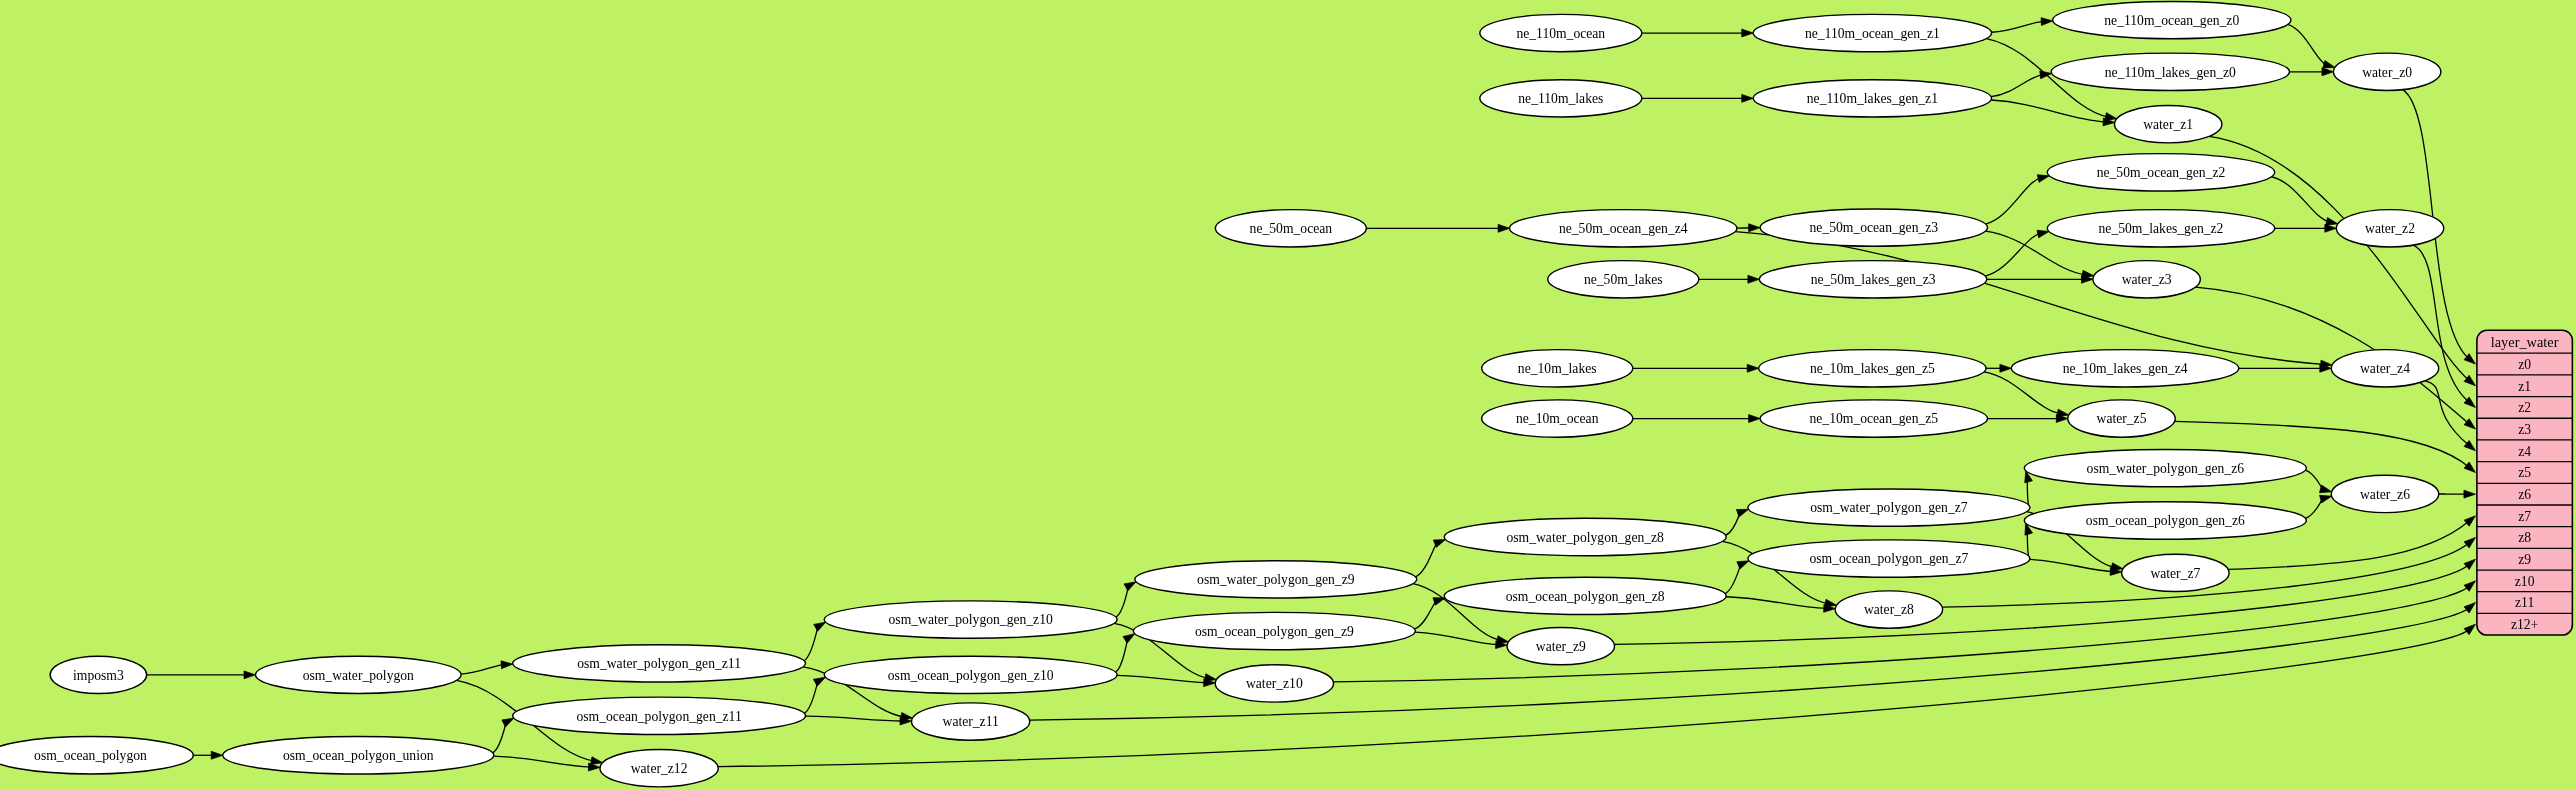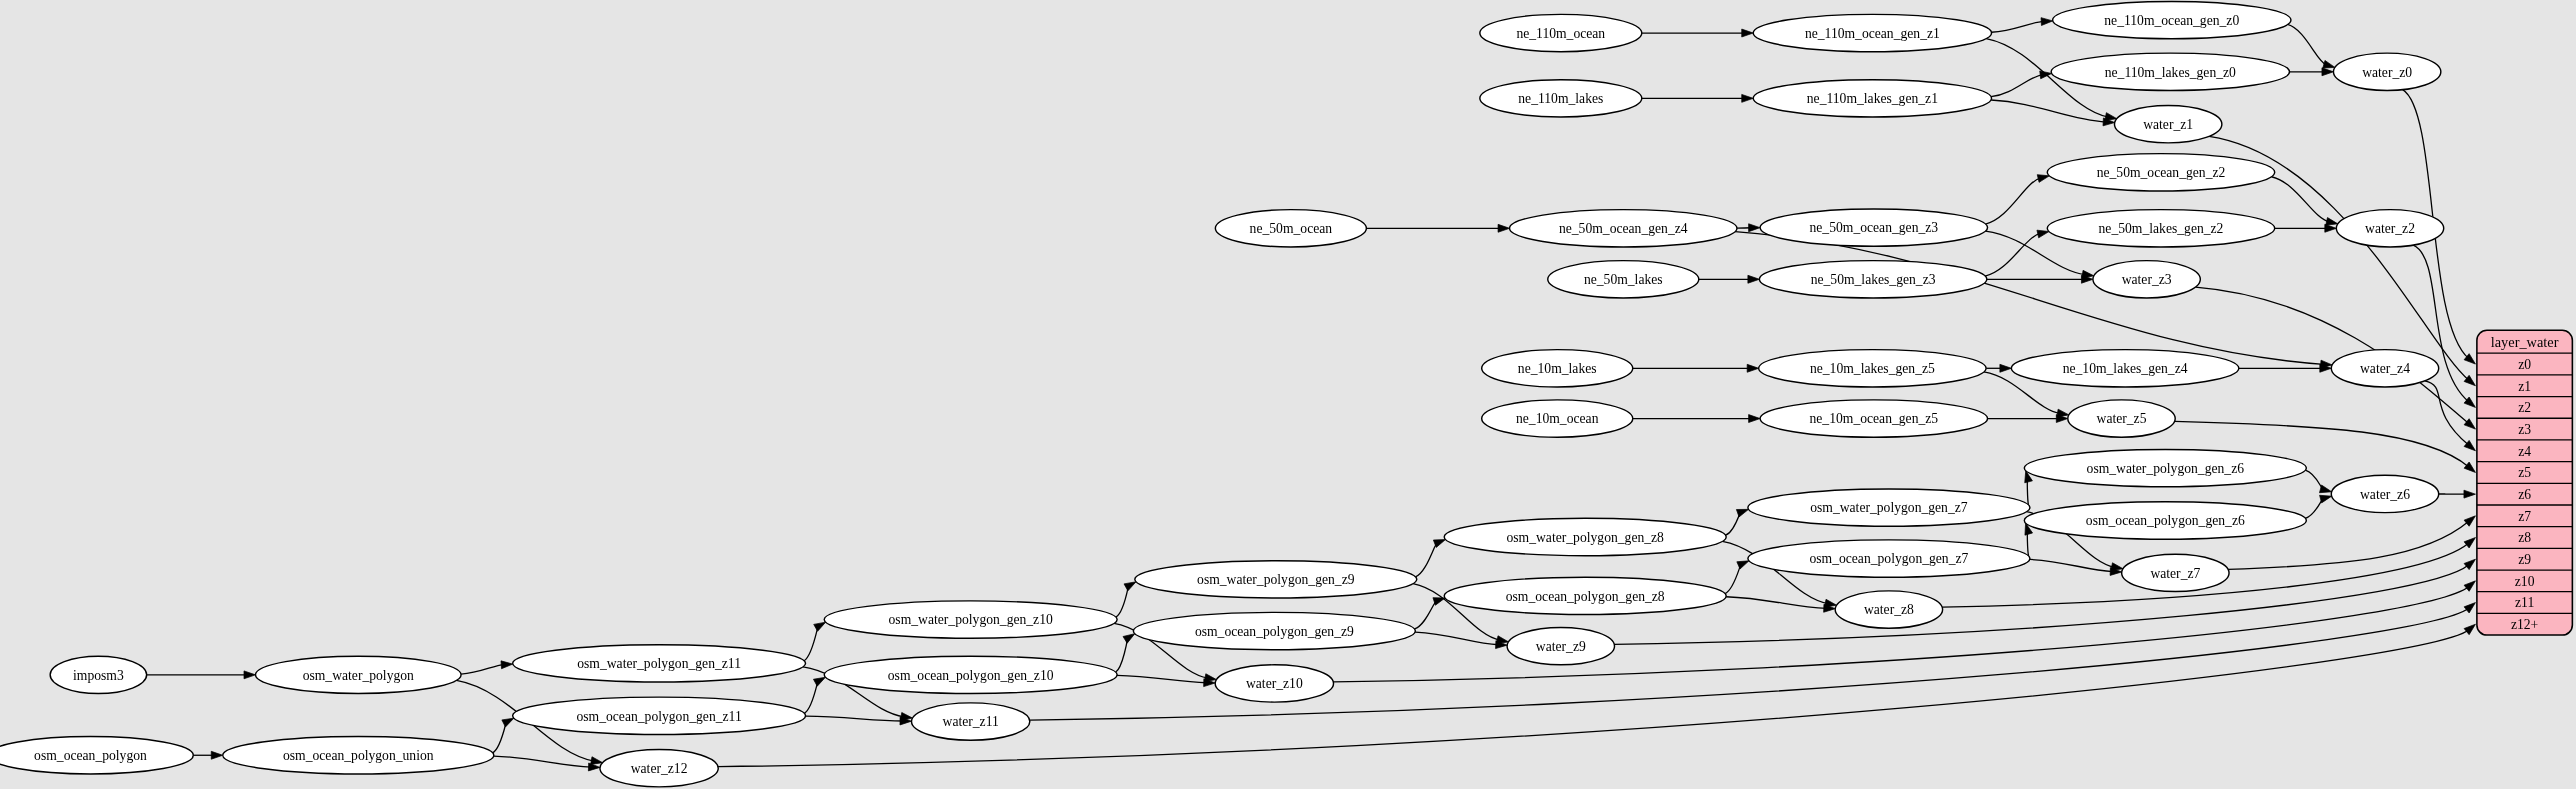--- a/index.html
+++ b/index.html
@@ -1,20 +1,20 @@
 <!DOCTYPE html>
 <html style="font-size:11.5px"><head>
 <meta charset="utf-8">
 <style>
   html, body { margin: 0; padding: 0; background: #ffffff; }
   .diagram-wrap {
     position: relative;
     width: 2576px;
     height: 789px;
-    background: #e5e5e5;
+    background: #bef264;
     overflow: hidden;
     font-family: "Liberation Serif", "DejaVu Serif", serif;
   }
   svg { display: block; }
   .node-ellipse { fill: #ffffff; stroke: #000000; stroke-width: 2; }
   .node-label, .table-row-label, .table-title {
     fill: #000000;
     font-family: "Liberation Serif", "DejaVu Serif", serif;
     font-size: 19px;
   }

